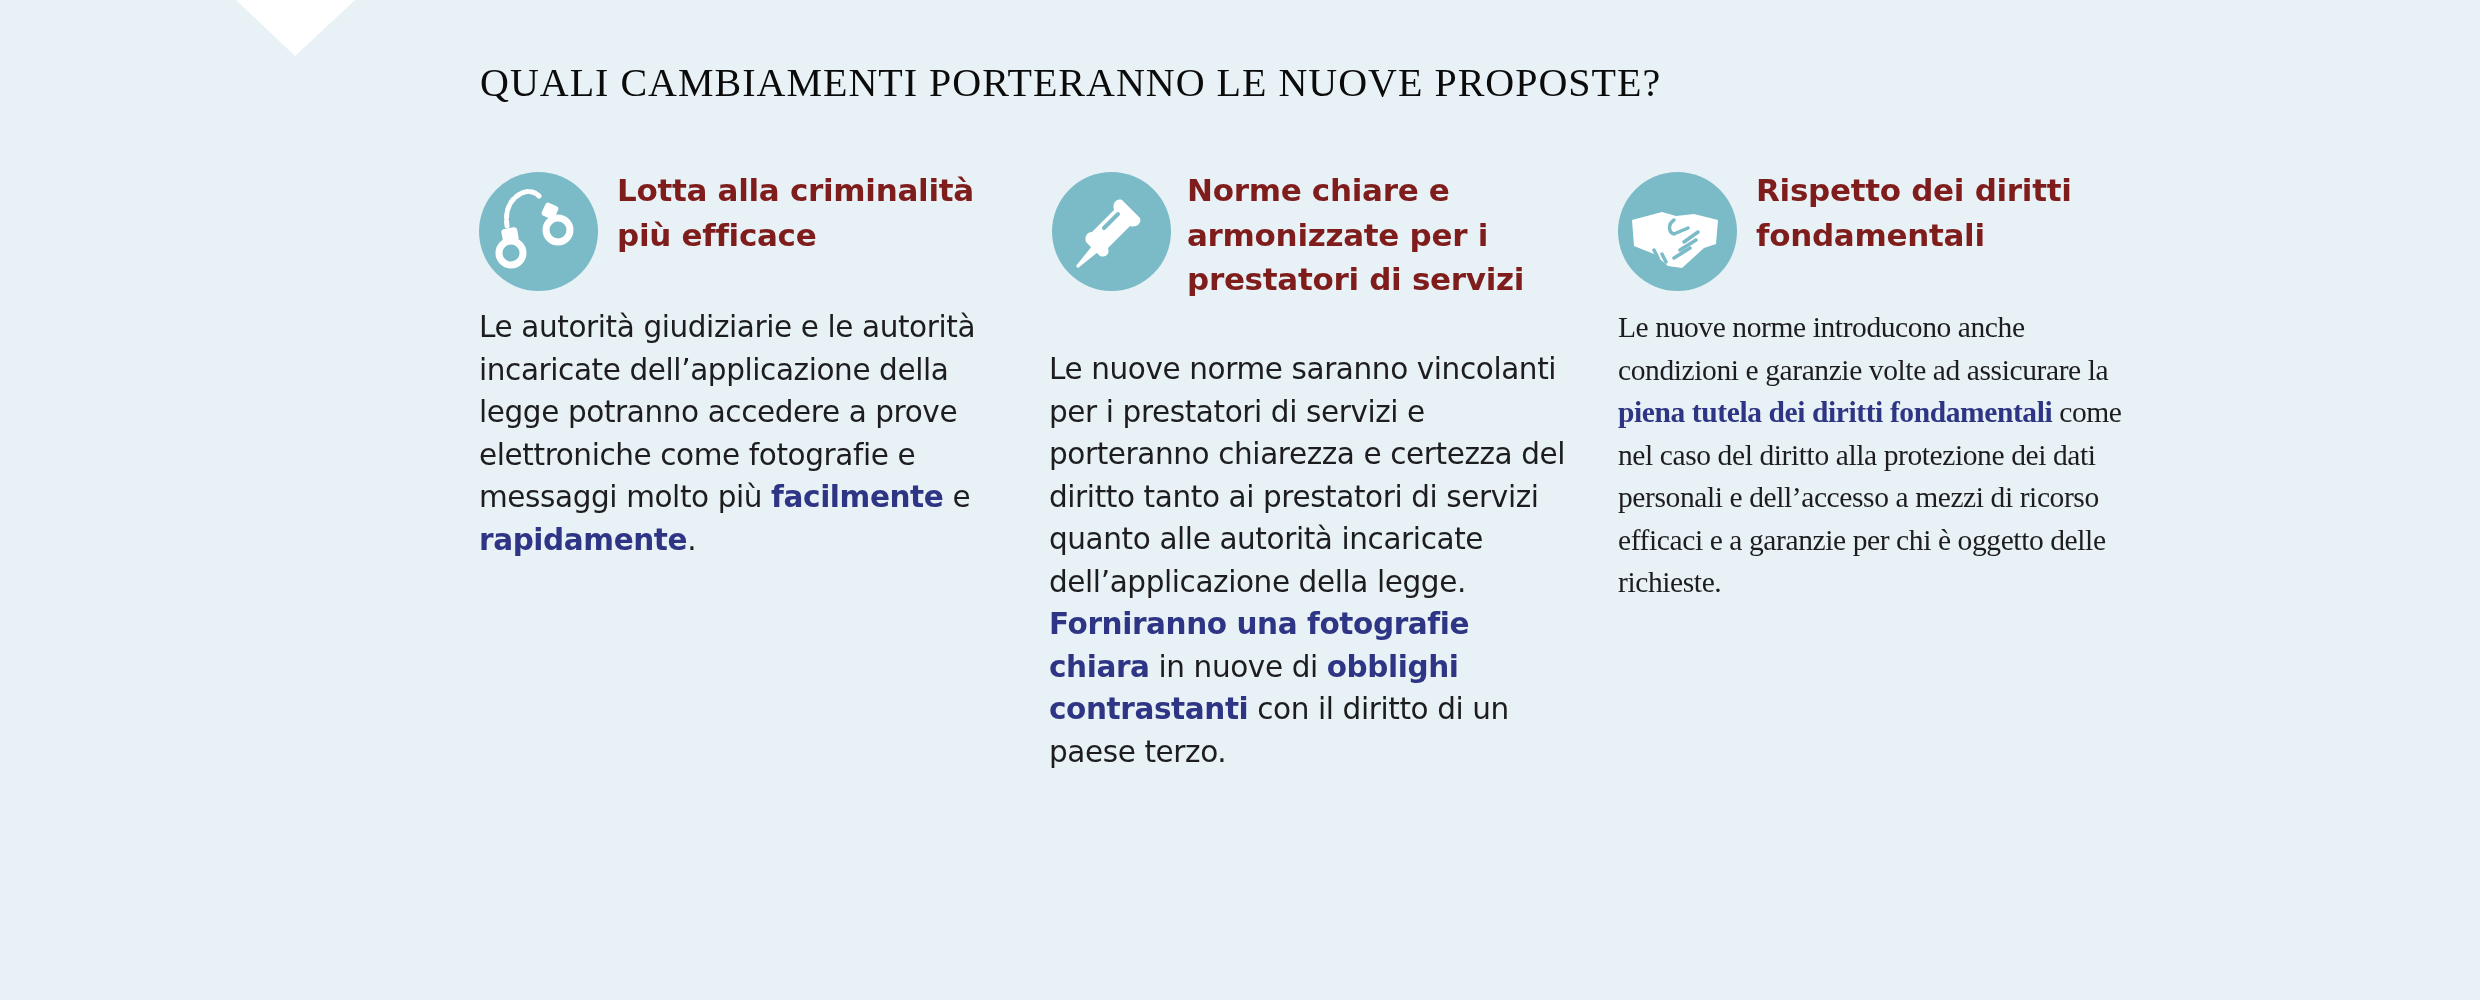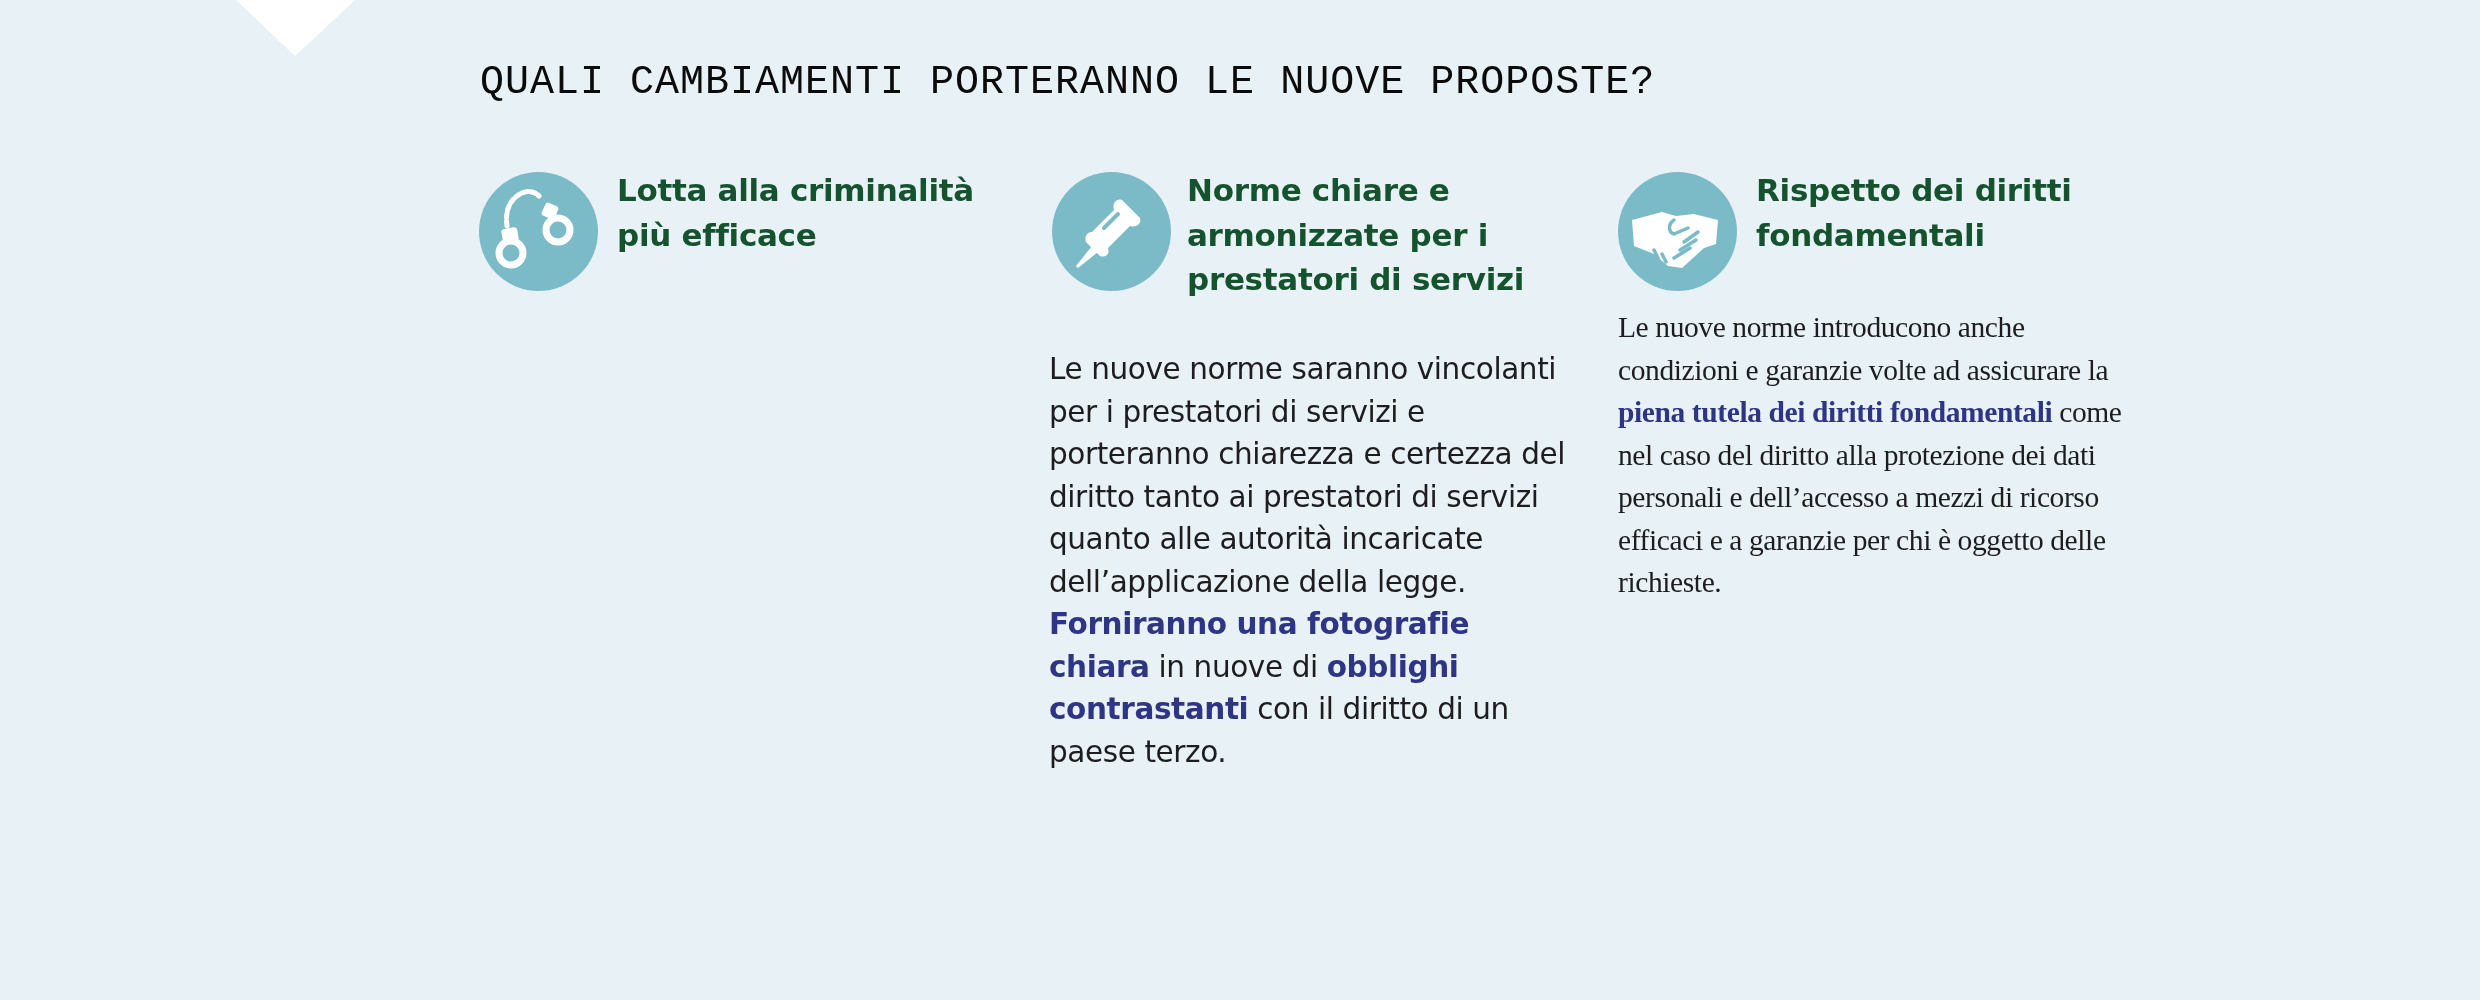--- a/index.html
+++ b/index.html
@@ -10,35 +10,35 @@
     font-family:"DejaVu Sans","Liberation Sans",sans-serif;
   }
   .notch {
     position:absolute; left:236px; top:0; width:0; height:0;
     border-left:59px solid transparent;
     border-right:60px solid transparent;
     border-top:56px solid #ffffff;
   }
   .title {
     position:absolute; left:480px; top:30px;
-    font-family:Liberation Mono, monospace;
+    font-family:Liberation Serif, serif;
     font-size:40px; letter-spacing:1px;
     color:#0b0b0b; font-weight:500; white-space:nowrap;
     line-height:52px;
   }
   .col { position:absolute; top:172px; width:520px; }
   .col .icon {
     position:absolute; left:0; top:0; width:119px; height:119px;
     border-radius:50%; background:#7bbbc8;
   }
   .col .icon svg { position:absolute; left:0; top:0; width:119px; height:119px; }
   .col .heading {
     position:absolute; left:138px; top:-4px; width:400px;
     font-family:"DejaVu Sans",sans-serif; font-weight:bold;
-    font-size:31px; line-height:44.5px; color:#14532d;
+    font-size:31px; line-height:44.5px; color:#7f1d1d;
     letter-spacing:-0.3px;
   }
   .col .body {
     position:absolute; left:0; width:520px;
     font-family:"DejaVu Sans",sans-serif;
     font-size:29.5px; line-height:42.5px; color:#1d1d1f;
     letter-spacing:-0.4px;
   }
   .col .body p { margin:0; }
   .col .body p.gap { margin-top:42.5px; }
@@ -63,20 +63,23 @@
         <circle cx="79" cy="58" r="12" stroke-width="7"></circle>
       </g>
       <g fill="#fff">
         <rect x="23" y="56" width="16" height="14" rx="3" transform="rotate(-10 31 63)"></rect>
         <rect x="64" y="32" width="14" height="14" rx="3" transform="rotate(25 71 39)"></rect>
       </g>
     </svg>
   </div>
   <div class="heading">Lotta alla criminalità più efficace</div>
   <div class="body" style="top:134px;">
+    <p>
+      <span>Le autorità giudiziarie e le autorità incaricate dell’applicazione della legge potranno accedere a prove elettroniche come fotografie e messaggi molto più </span><span class="hl">facilmente</span><span> e </span><span class="hl">rapidamente</span><span>.</span>
+    </p>
   </div>
 </div>
 
 <div class="col" style="left:1049px;">
   <div class="icon" style="left:3px;">
     <svg viewBox="0 0 119 119">
       <g fill="#fff">
         <path d="M40 60 L62 38 C60 32, 64 26, 70 28 L88 46 C90 52, 84 56, 78 54 L56 76 C58 82, 54 86, 48 84 L34 70 C32 64, 36 60, 40 60 Z"></path>
         <path d="M40 74 L24 94 L26 96 L46 80 Z"></path>
       </g>

